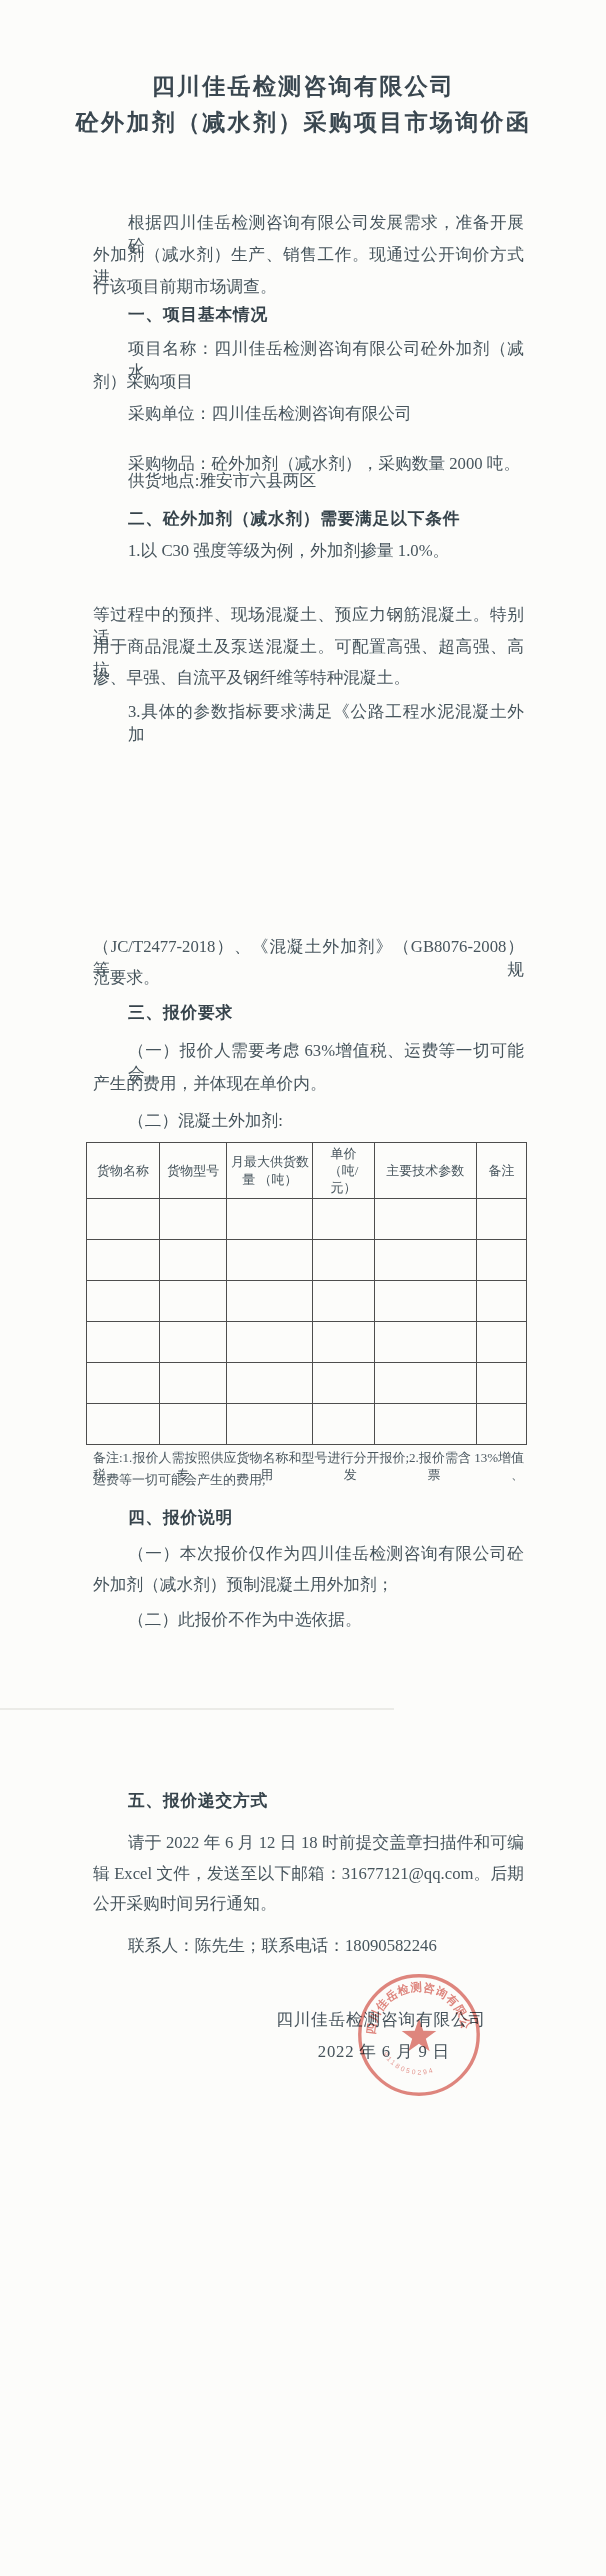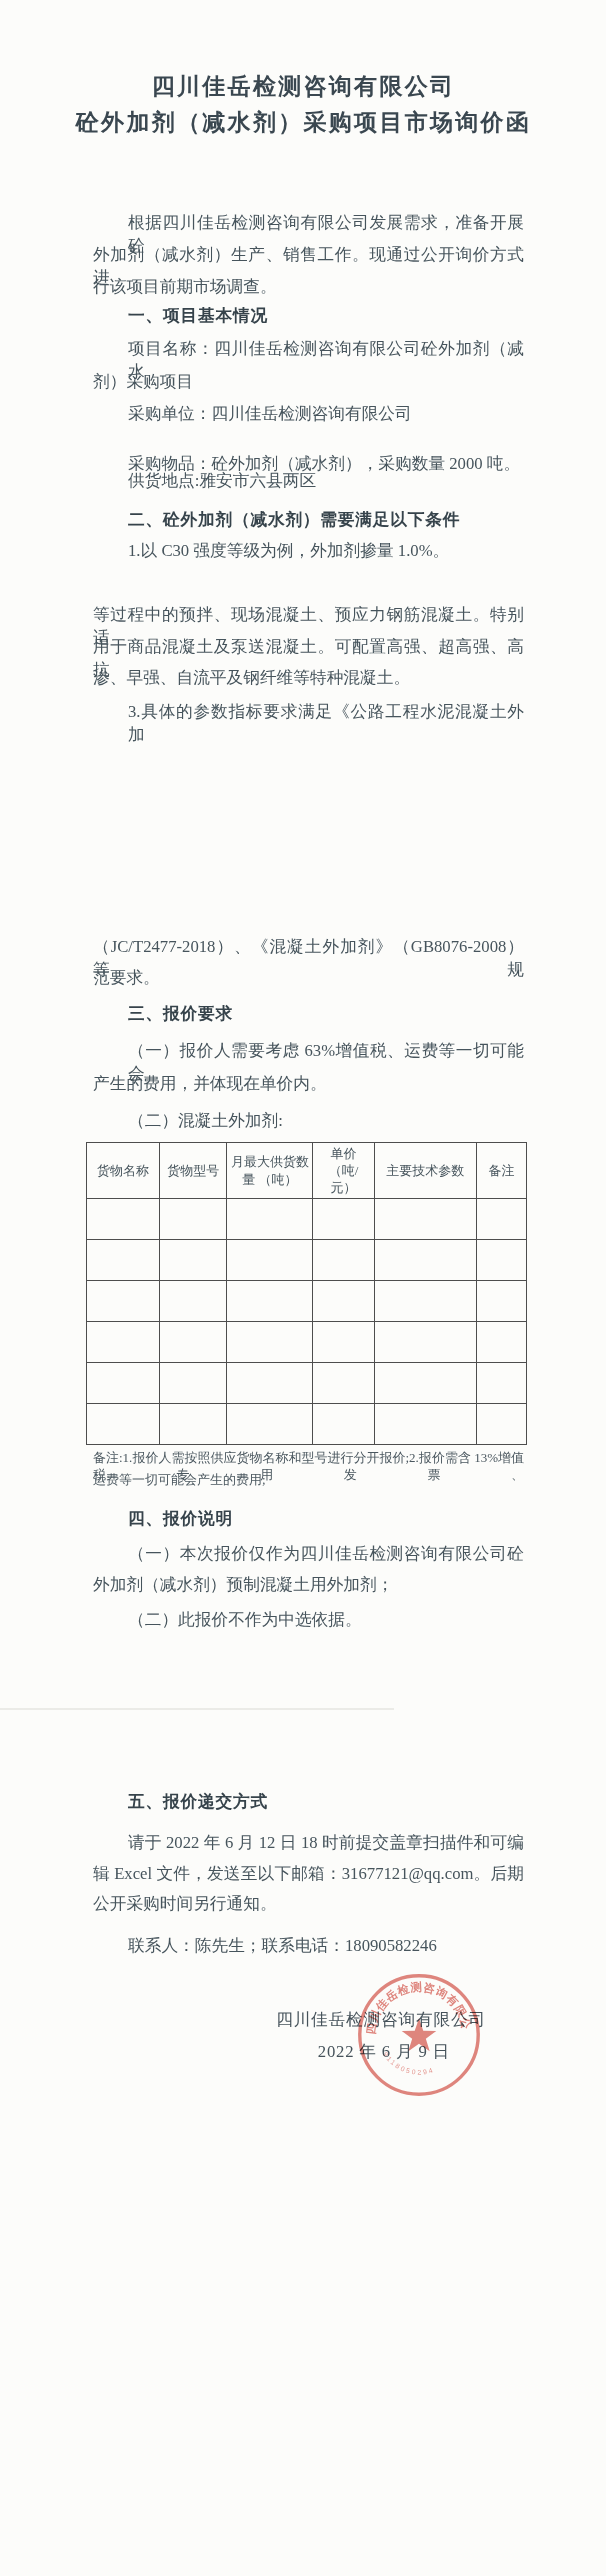--- a/index.html
+++ b/index.html
@@ -22,21 +22,21 @@
   .ln{
     position:absolute;left:93px;width:431px;
     font-size:16.7px;line-height:23px;
     text-align:justify;text-align-last:left;
     box-sizing:border-box;
     color:#46545c;
   }
   .fill{text-align-last:justify;}
   .ind{padding-left:35px;}
   .head{
-    font-family:Liberation Serif, serif;
+    font-family:Liberation Mono, monospace;
     font-weight:700;color:#36434b;
     letter-spacing:0.8px;
   }
   .note{
     font-size:13px;line-height:17.4px;color:#4a575f;
   }
   .sig{
     position:absolute;left:93px;width:393px;
     font-size:16.7px;line-height:23px;text-align:right;
     letter-spacing:0.8px;color:#45525a;

